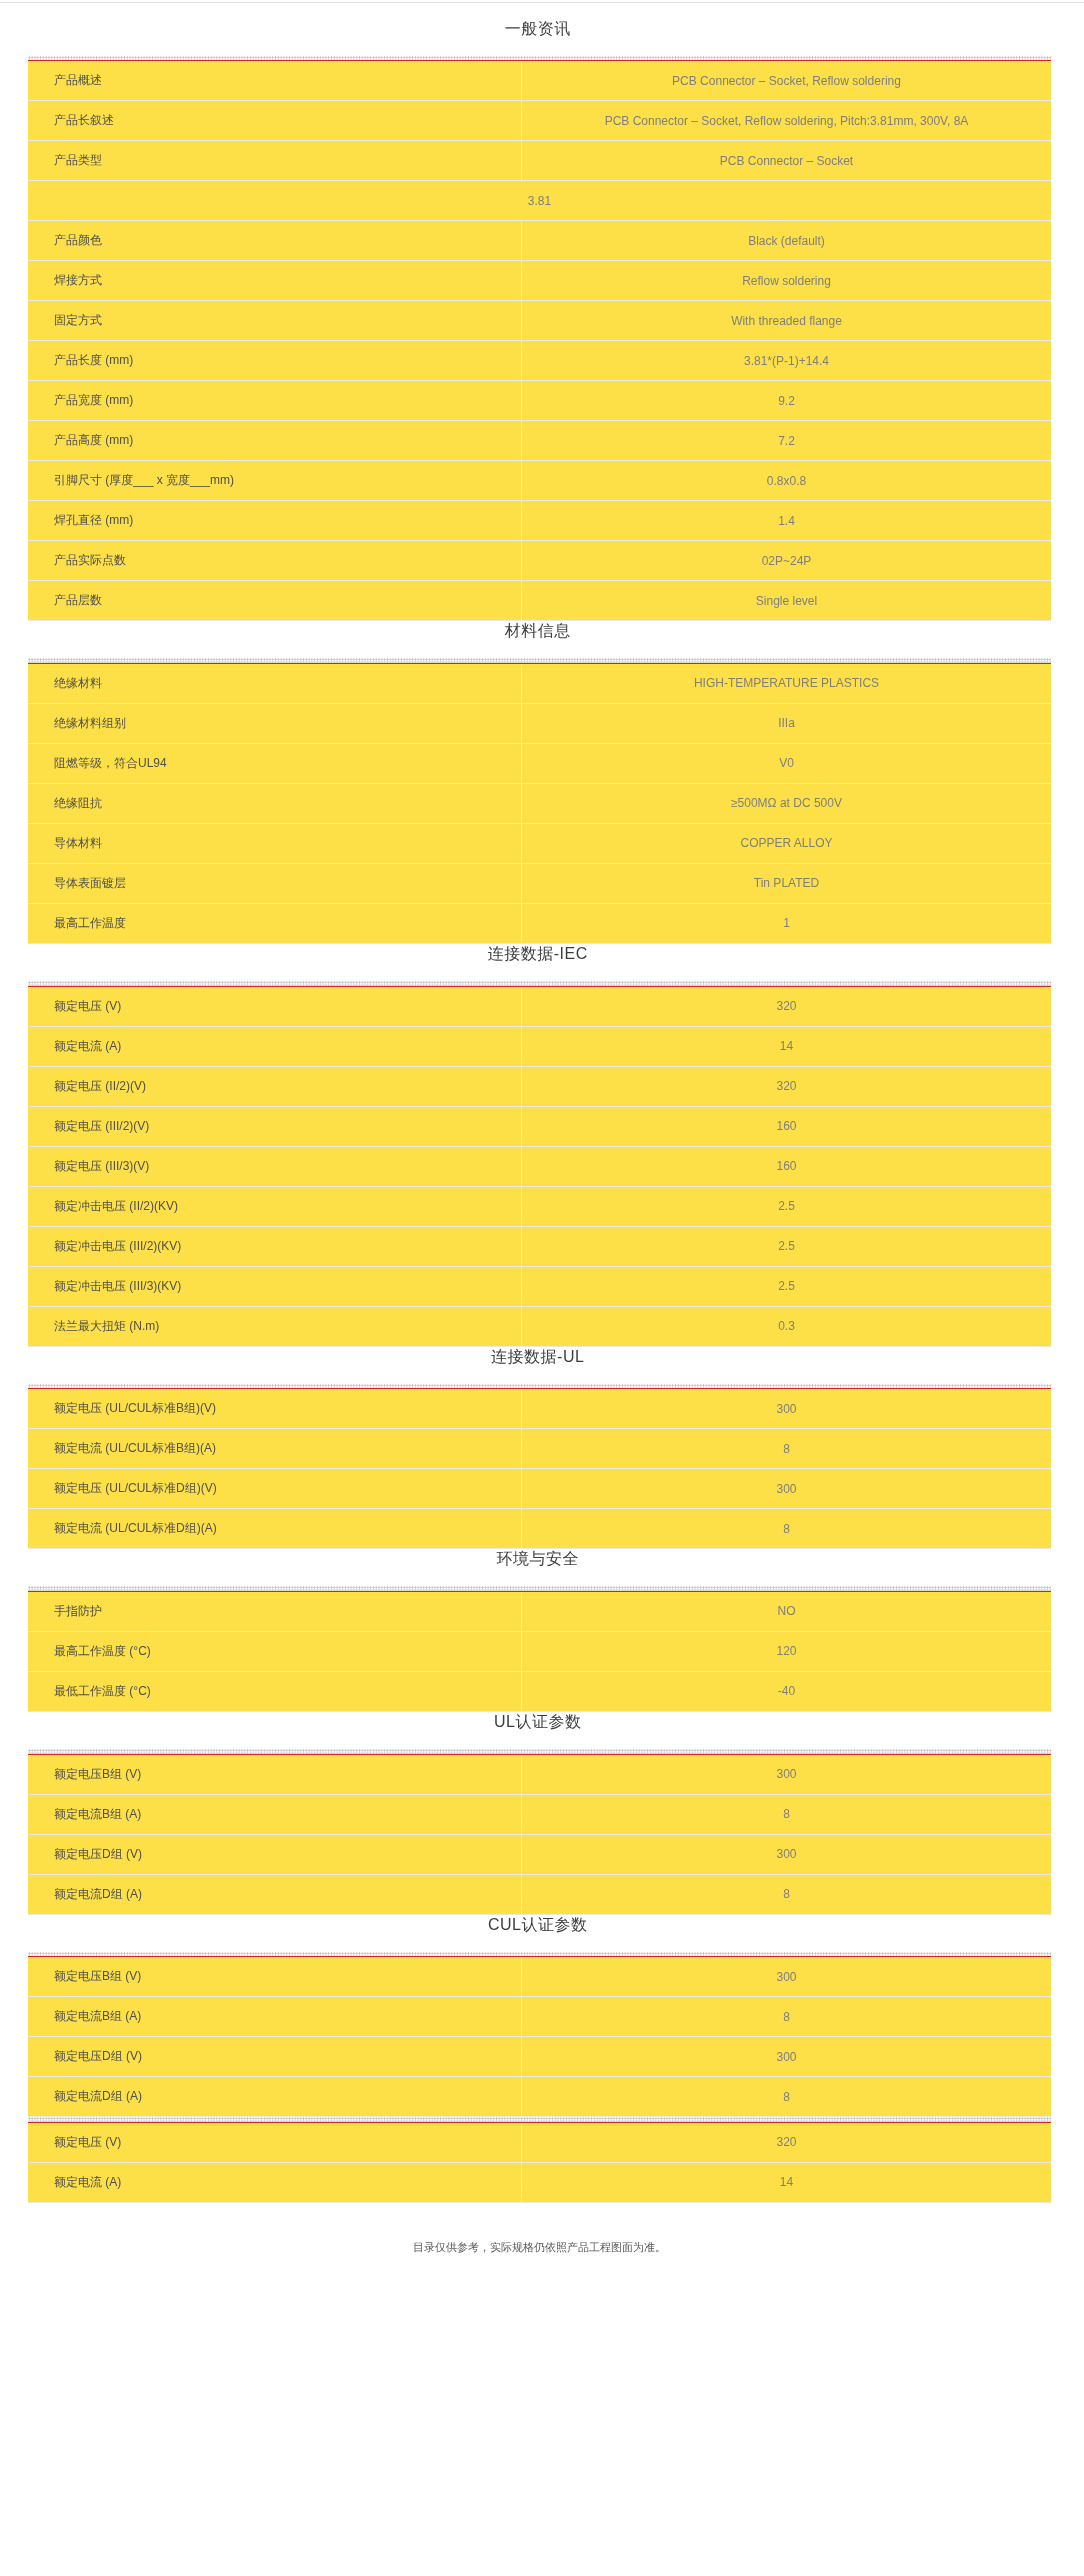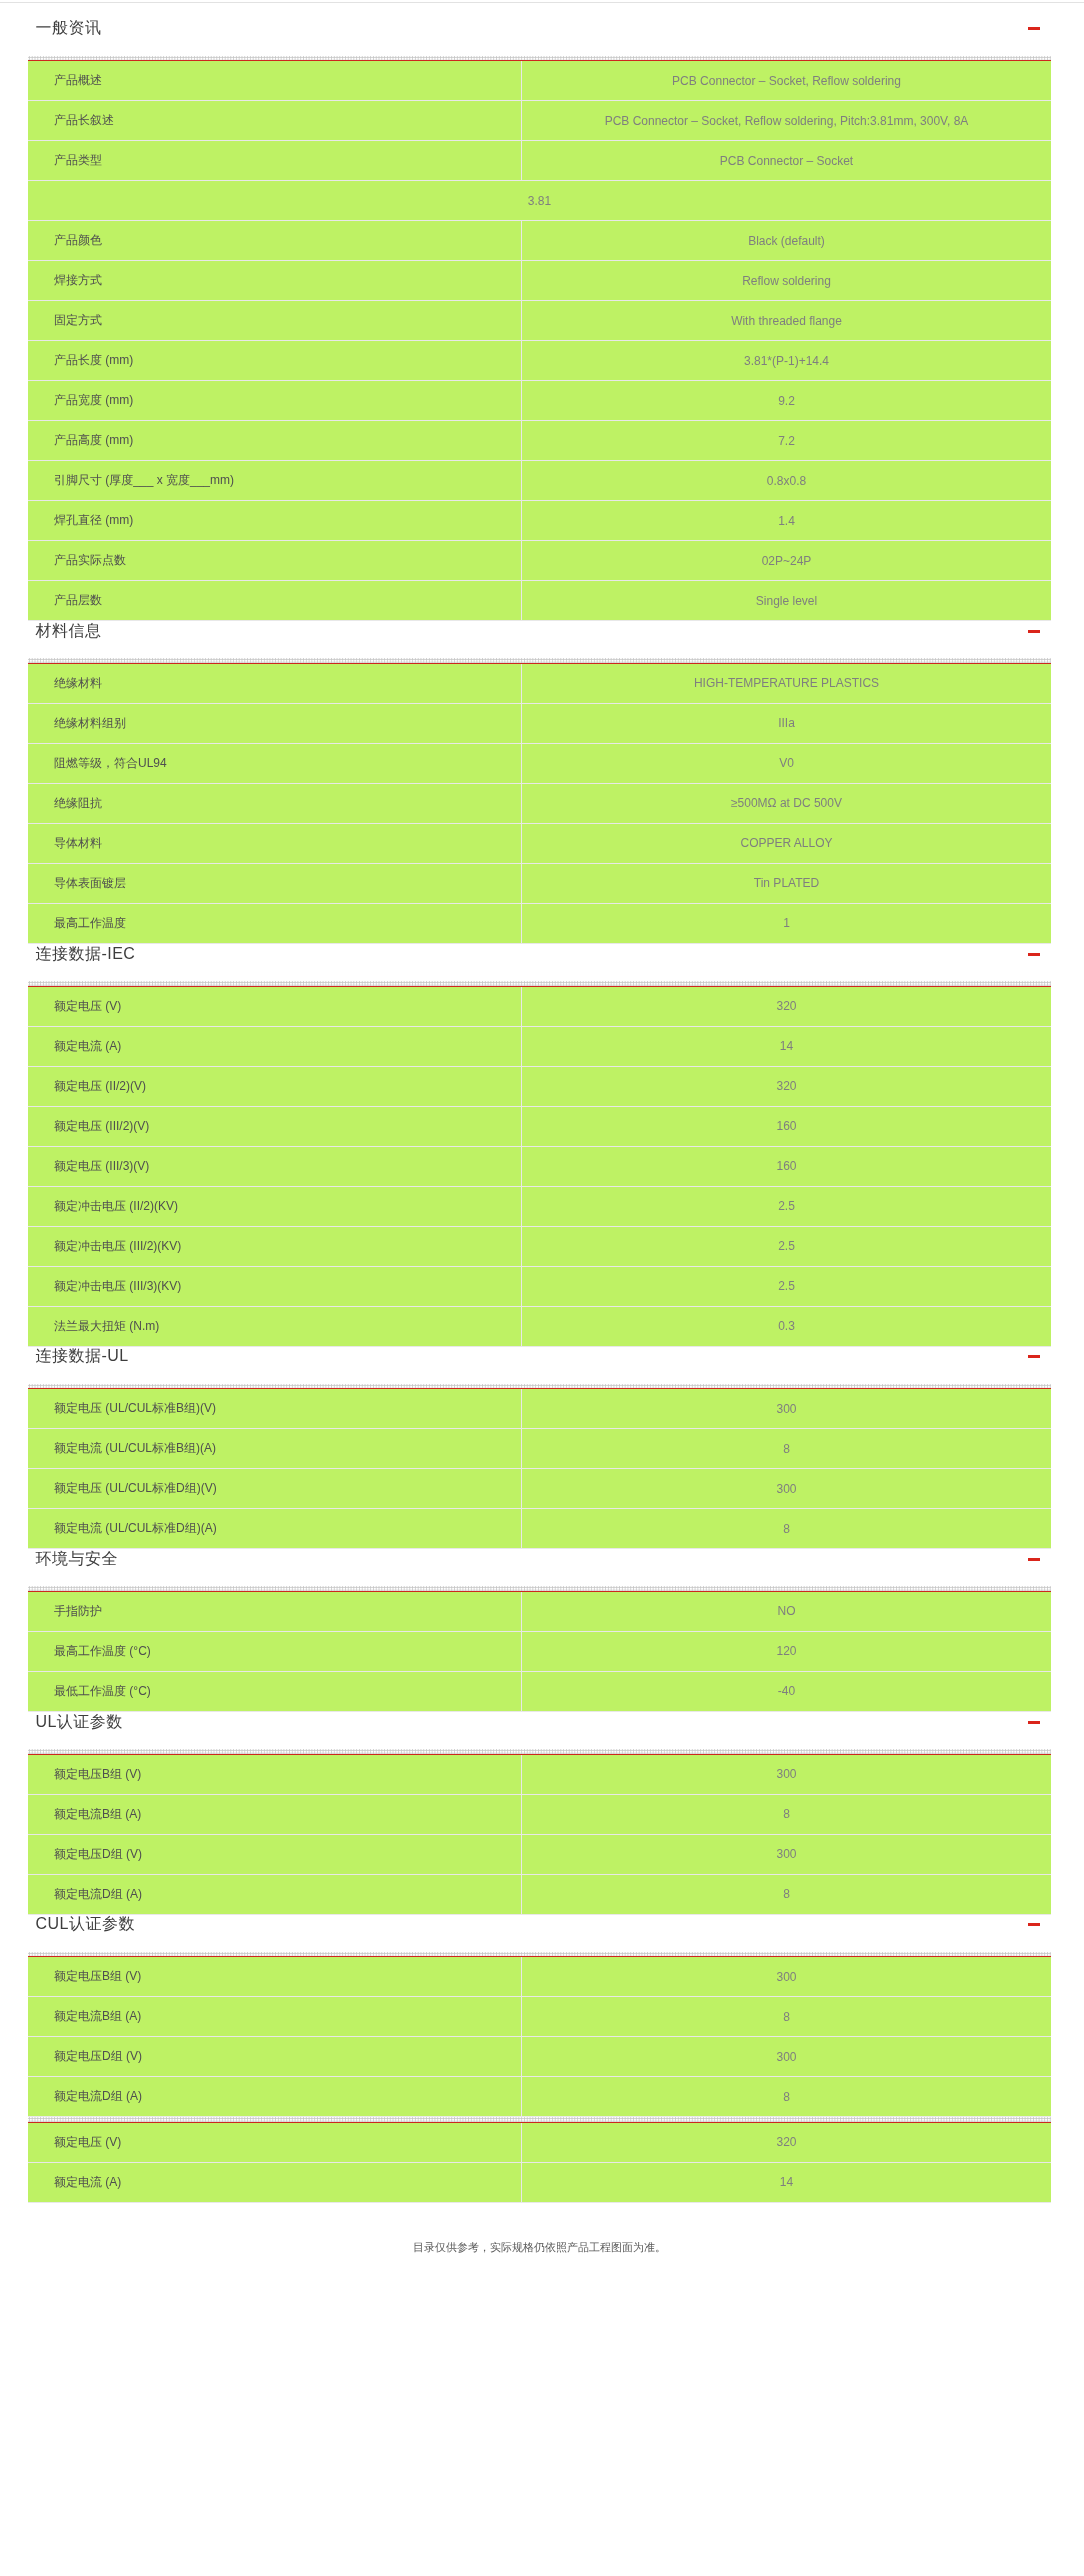--- a/index.html
+++ b/index.html
@@ -23,20 +23,21 @@
   }
   .section { }
   .section:first-child { margin-top: 0; }
   .section-header {
     display: flex;
     align-items: center;
     justify-content: space-between;
     height: 20.4px;
     padding: 0 11px 0 7.4px;
     margin-bottom: 16.7px;
+    flex-direction: column;
   }
   .section-title {
     font-size: 16px;
     color: #3d3d3d;
     letter-spacing: 0.5px;
     white-space: nowrap;
   }
   .collapse-btn {
     width: 12px;
     height: 2.8px;
@@ -52,21 +53,21 @@
     background-size: 2.8px 2.8px;
     border-bottom: 1.9px solid #cd281e;
   }
   .spec-table { width: 100%; }
   .spec-row {
     display: flex;
     align-items: stretch;
     height: 39px;
     border-bottom: 0.9px solid #e8e8e8;
     font-size: 12px;
-    background: #bef264;
+    background: #fde047;
   }
   .spec-label {
     width: 494px;
     box-sizing: border-box;
     padding-left: 26px;
     color: #4f4f4f;
     border-right: 0.9px solid #e8e8e8;
     display: flex;
     align-items: center;
   }

